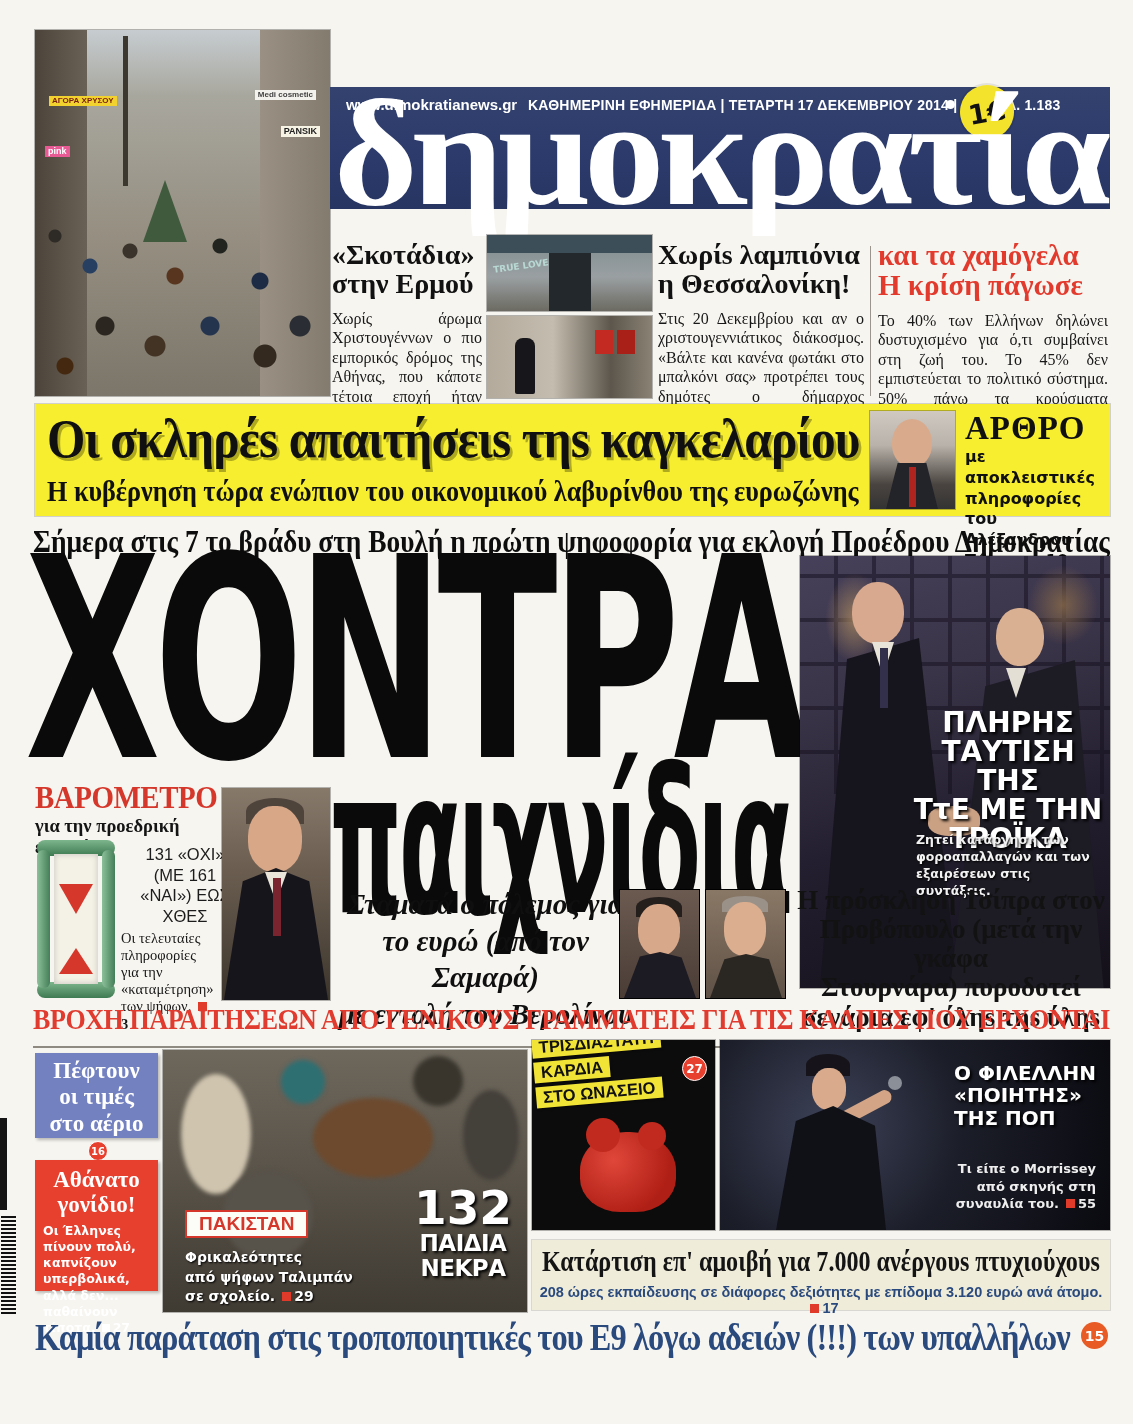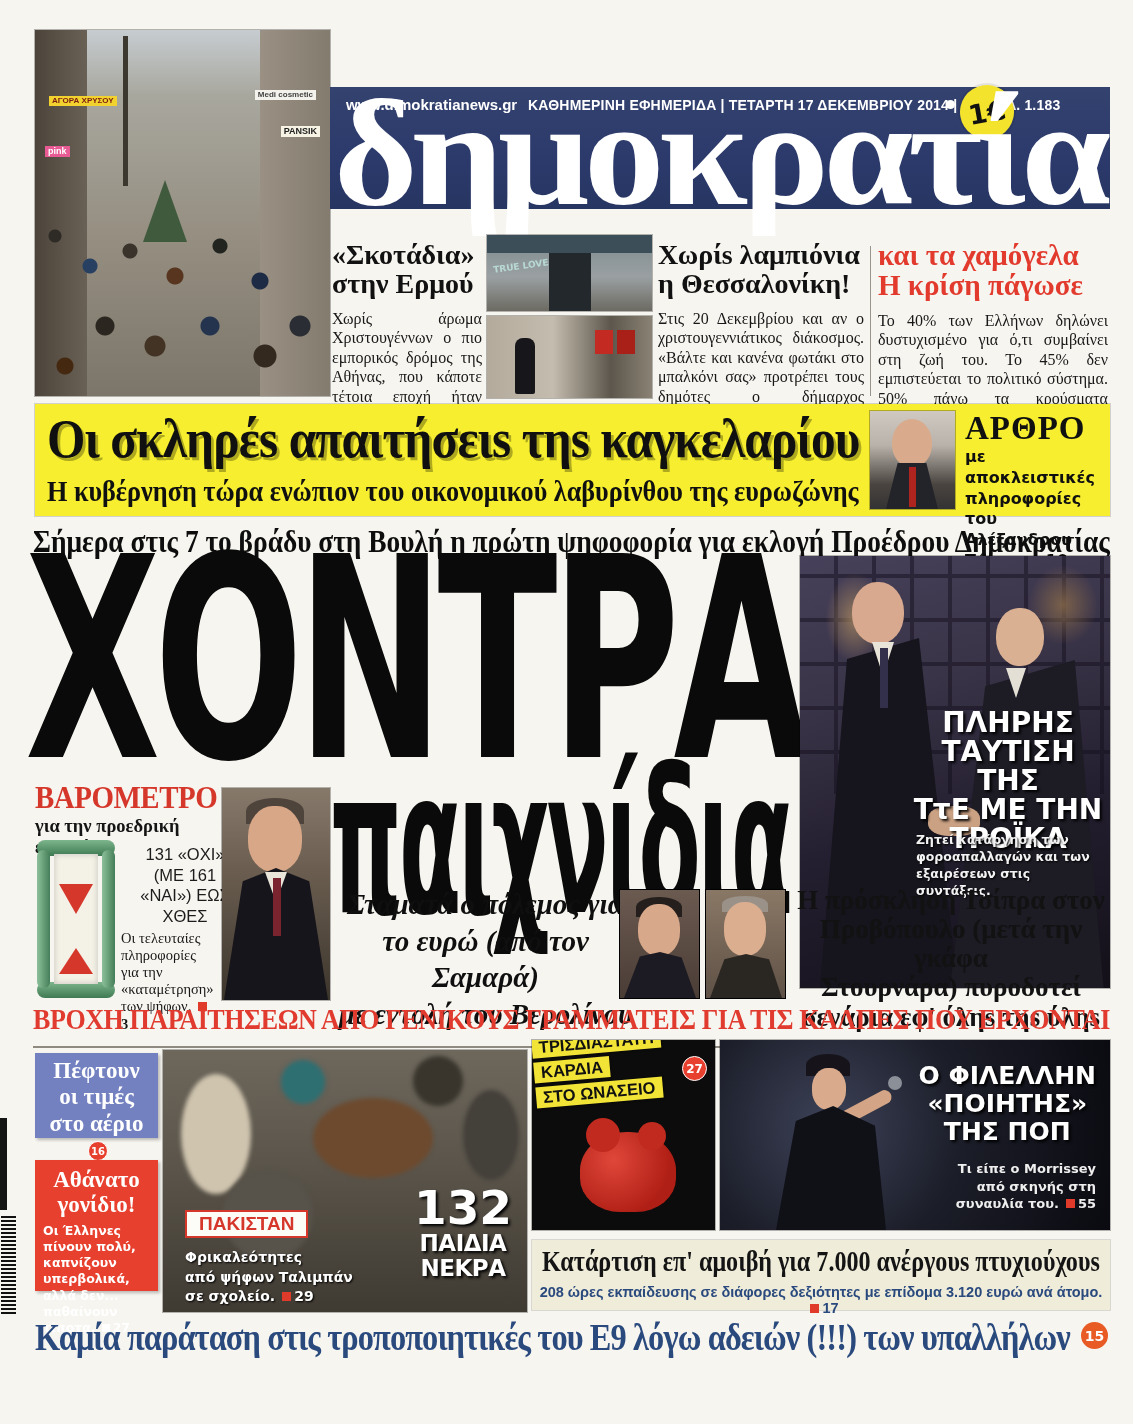--- a/index.html
+++ b/index.html
@@ -165,22 +165,22 @@
   #sticker span{display:table;background:#f2e437;color:#111;font-family:"Liberation Sans",sans-serif;
      font-weight:bold;font-size:16.5px;padding:1px 7px;margin-bottom:4px;box-shadow:1px 1px 2px rgba(0,0,0,.4);}
 
   
   #morrissey{left:720px;top:1040px;width:390px;height:190px;background:radial-gradient(circle at 28% 45%,#3d4258 0%,#1b1d28 45%,#0a0a10 100%);}
   #morrissey .face{position:absolute;left:92px;top:28px;width:34px;height:42px;border-radius:46%;background:#d9ab8c;}
   #morrissey .quiff{position:absolute;left:86px;top:14px;width:44px;height:22px;border-radius:50% 50% 0 0;background:#16141a;}
   #morrissey .body{position:absolute;left:56px;top:66px;width:110px;height:124px;background:#101017;clip-path:polygon(0 100%,18% 12%,52% 0,90% 16%,100% 100%);}
   #morrissey .arm{position:absolute;left:118px;top:60px;width:56px;height:14px;background:#d3a485;border-radius:8px;transform:rotate(-28deg);}
   #morrissey .mic{position:absolute;left:168px;top:36px;width:14px;height:14px;border-radius:50%;background:#8b8f98;}
-  #mor-title{position:absolute;right:14px;top:22px;text-align:center;color:#fff;
-     font-family:"DejaVu Sans",sans-serif;font-weight:bold;font-size:25px;line-height:1.12;text-shadow:2px 2px 3px #000;}
+  #mor-title{position:absolute;right:14px;top:22px;text-align:left;color:#fff;
+     font-family:"DejaVu Sans",sans-serif;font-weight:bold;font-size:20px;line-height:1.12;text-shadow:2px 2px 3px #000;}
   #mor-body{position:absolute;right:14px;top:120px;width:170px;text-align:right;color:#eee;
      font-family:"DejaVu Sans",sans-serif;font-weight:bold;font-size:13px;line-height:1.35;}
 
   
   #training{left:532px;top:1240px;width:578px;height:70px;background:#efecda;box-shadow:0 0 0 1px rgba(0,0,0,.12);}
   #train-title{position:absolute;left:10px;top:4px;width:558px;}
   #train-title span{font-size:30px;font-weight:bold;color:#141414;}
   #train-sub{position:absolute;left:0;top:44px;width:100%;text-align:center;color:#2a4a7e;
      font-family:"Liberation Sans",sans-serif;font-weight:bold;font-size:14.5px;}
 

